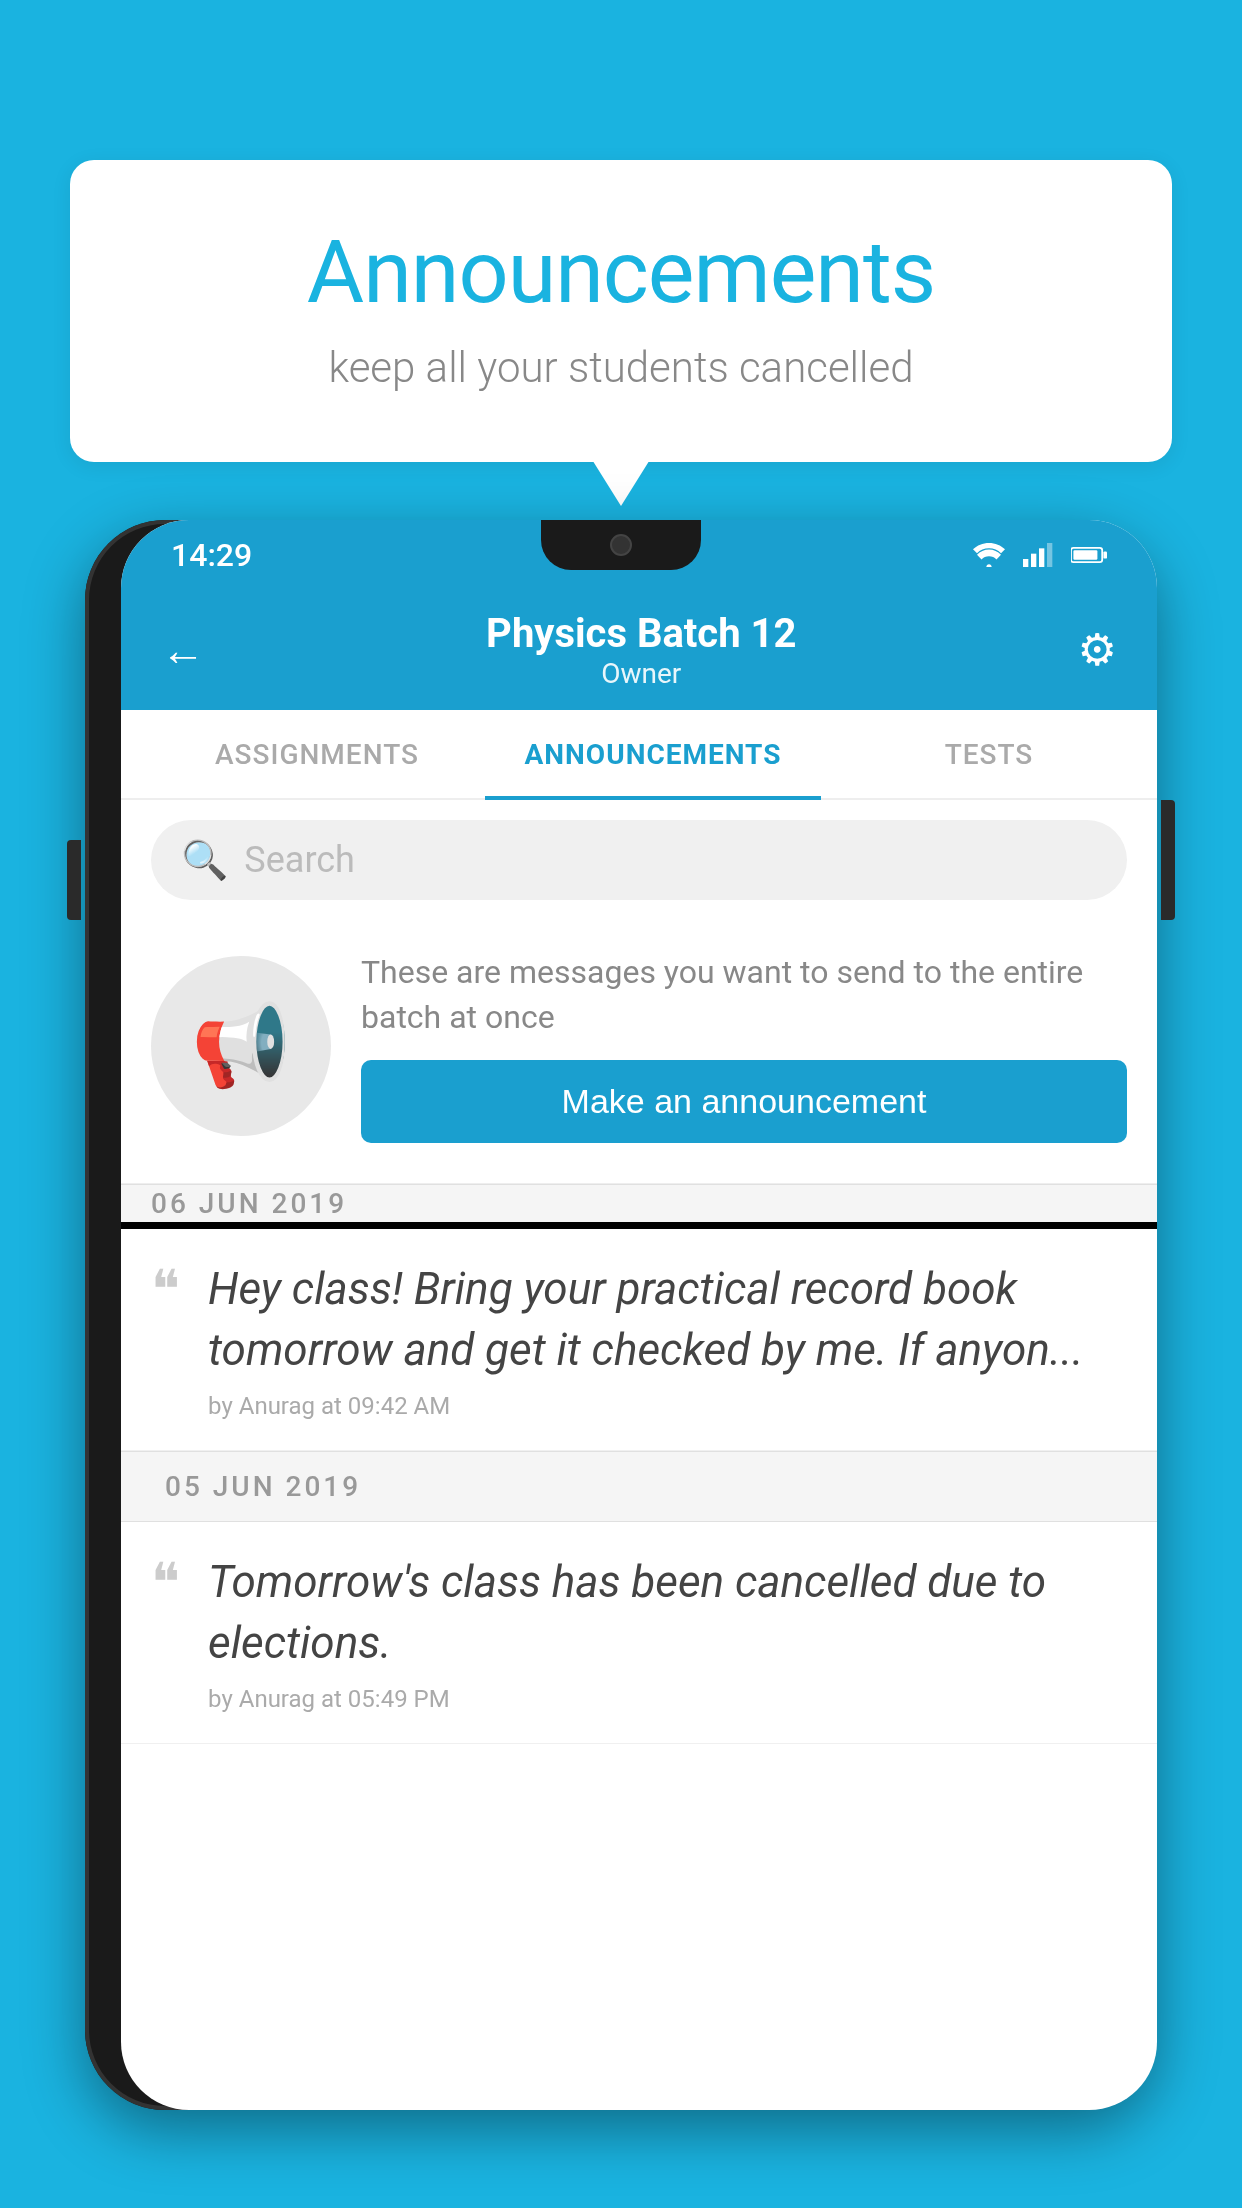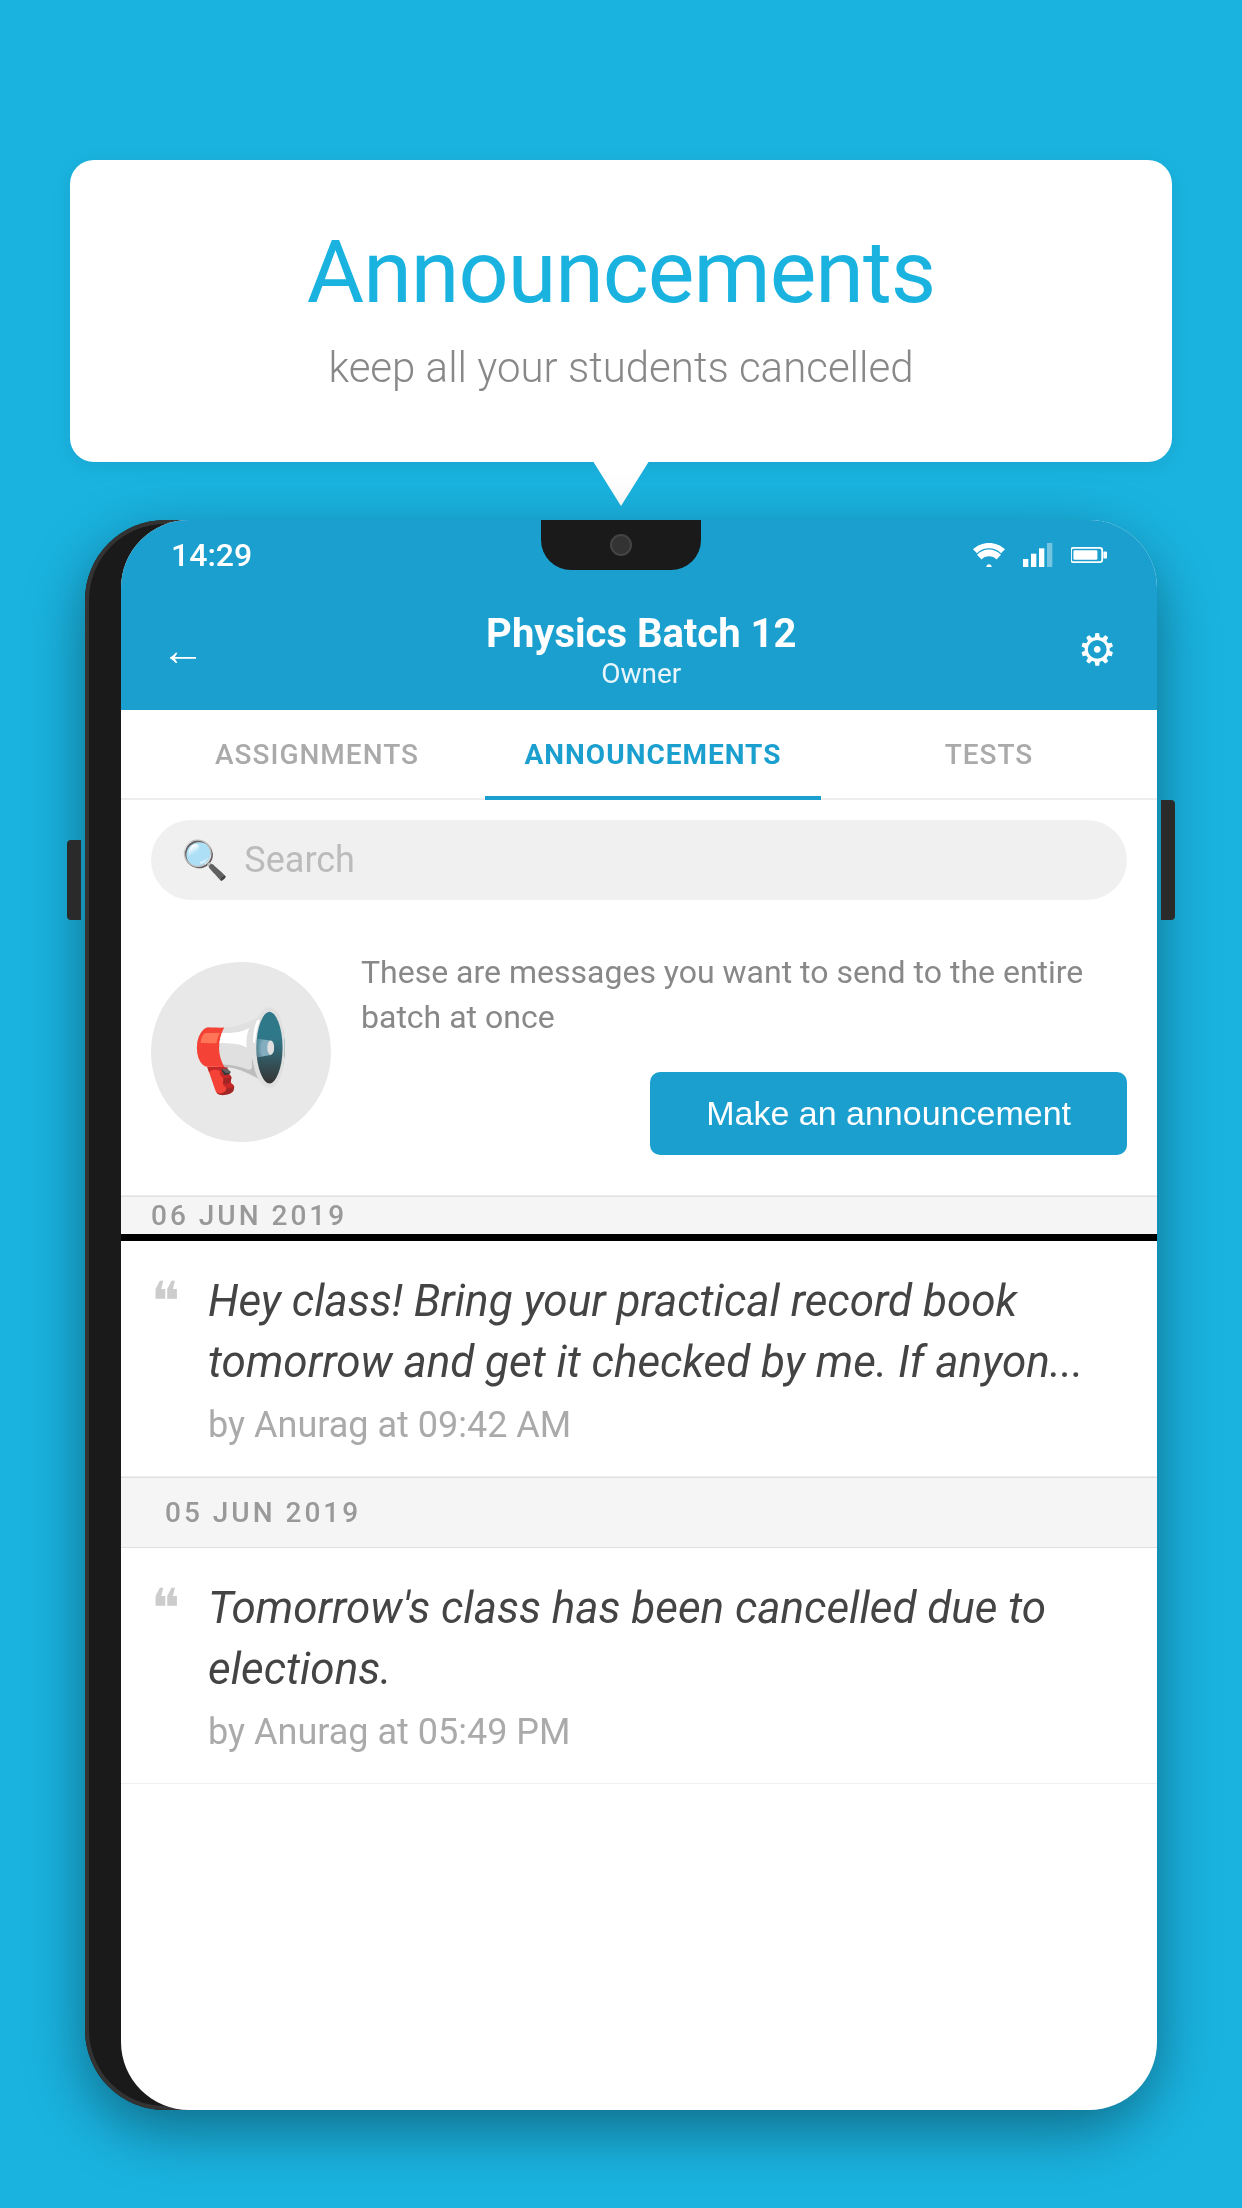--- a/index.html
+++ b/index.html
@@ -276,22 +276,21 @@
     }
 
     .megaphone-icon {
       font-size: 80px;
       color: #5a7a8a;
     }
 
     .promo-right {
       display: flex;
       flex-direction: column;
-      gap: 32px;
-      align-items: flex-end;
+      gap: 20px;
     }
 
     .promo-desc {
       font-size: 32px;
       color: #888;
       line-height: 1.4;
     }
 
     .make-announcement-btn {
       background: #1a9fcf;
@@ -345,21 +344,21 @@
 
     .announcement-text {
       font-size: 44px;
       color: #444;
       font-style: italic;
       line-height: 1.4;
       margin-bottom: 10px;
     }
 
     .announcement-meta {
-      font-size: 36px;
+      font-size: 24px;
       color: #aaa;
     }
 
     
     .date-separator-2 {
       background: #f5f5f5;
       padding: 18px 44px;
       border-bottom: 1px solid #e0e0e0;
       border-top: 1px solid #e0e0e0;
     }

